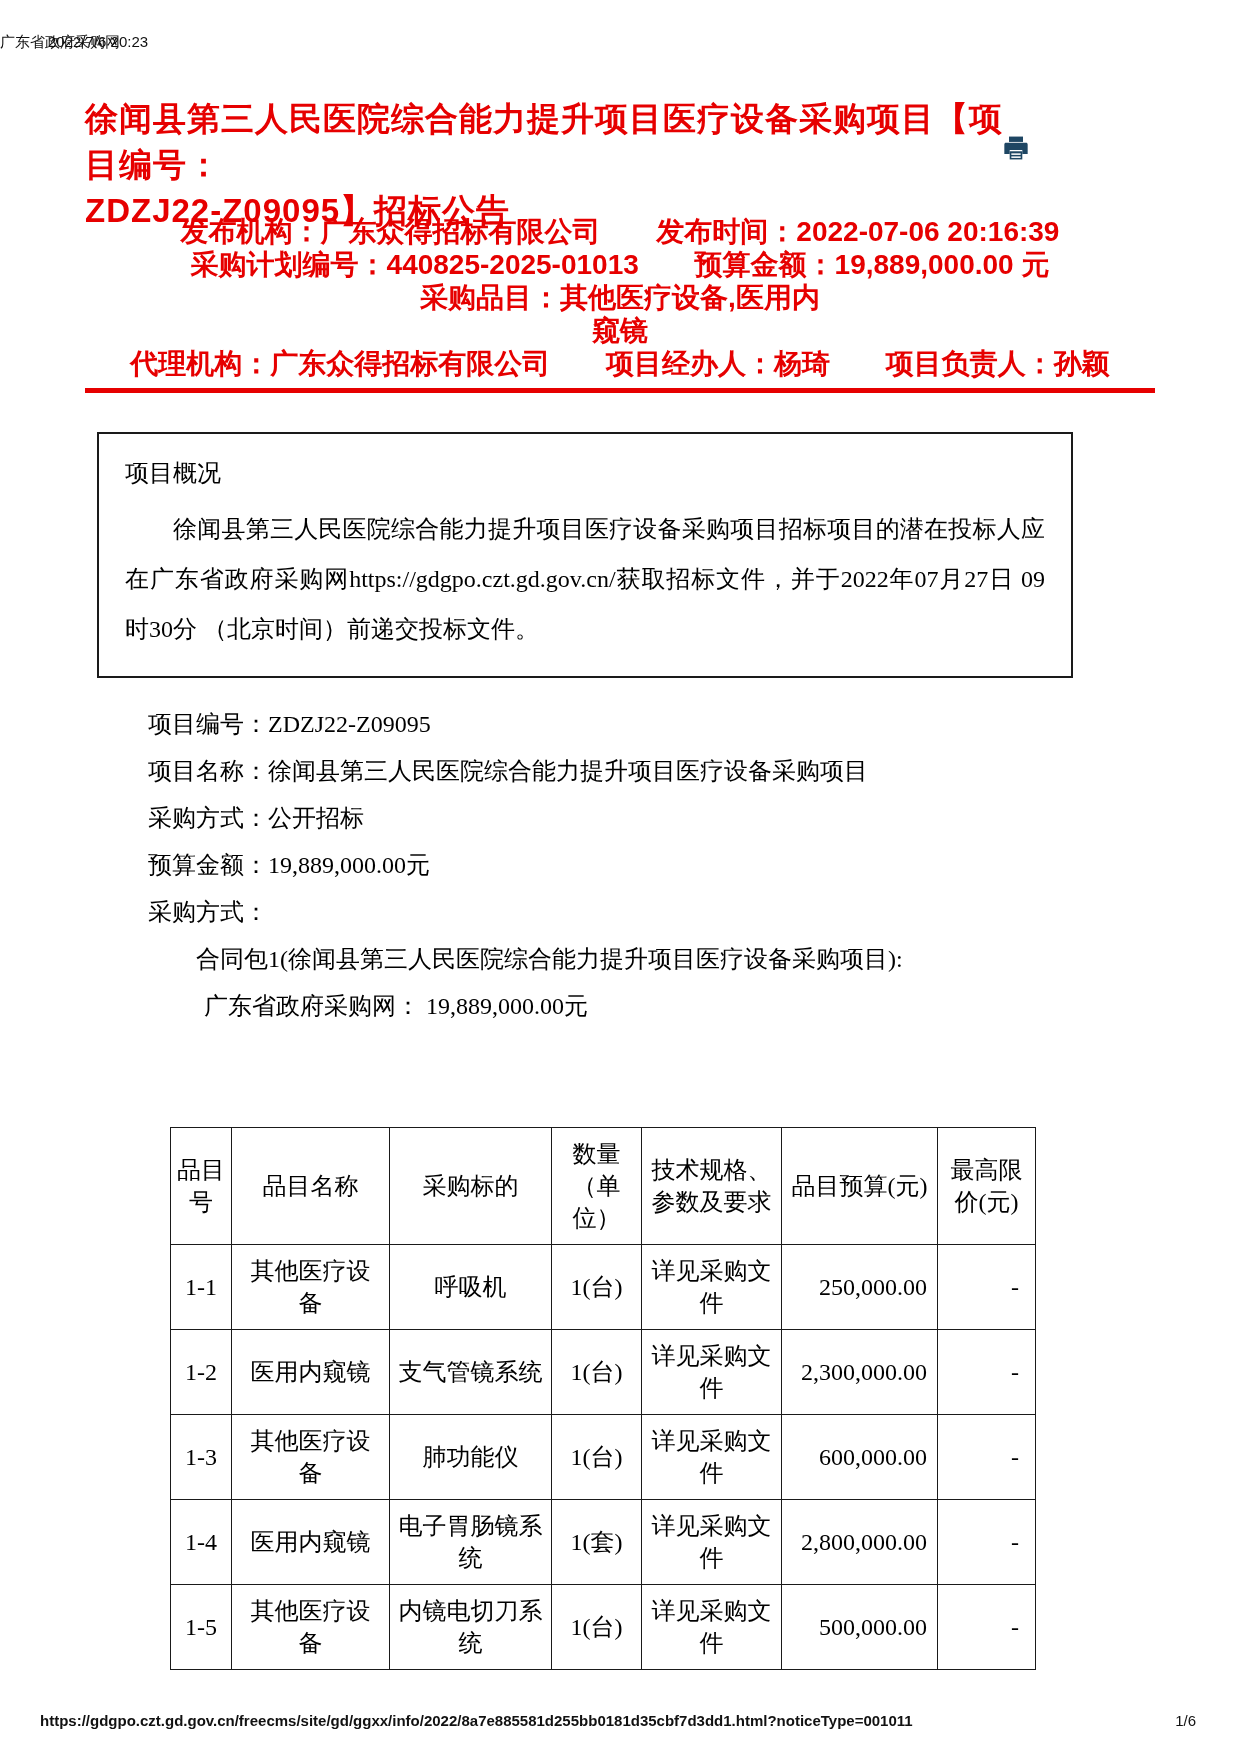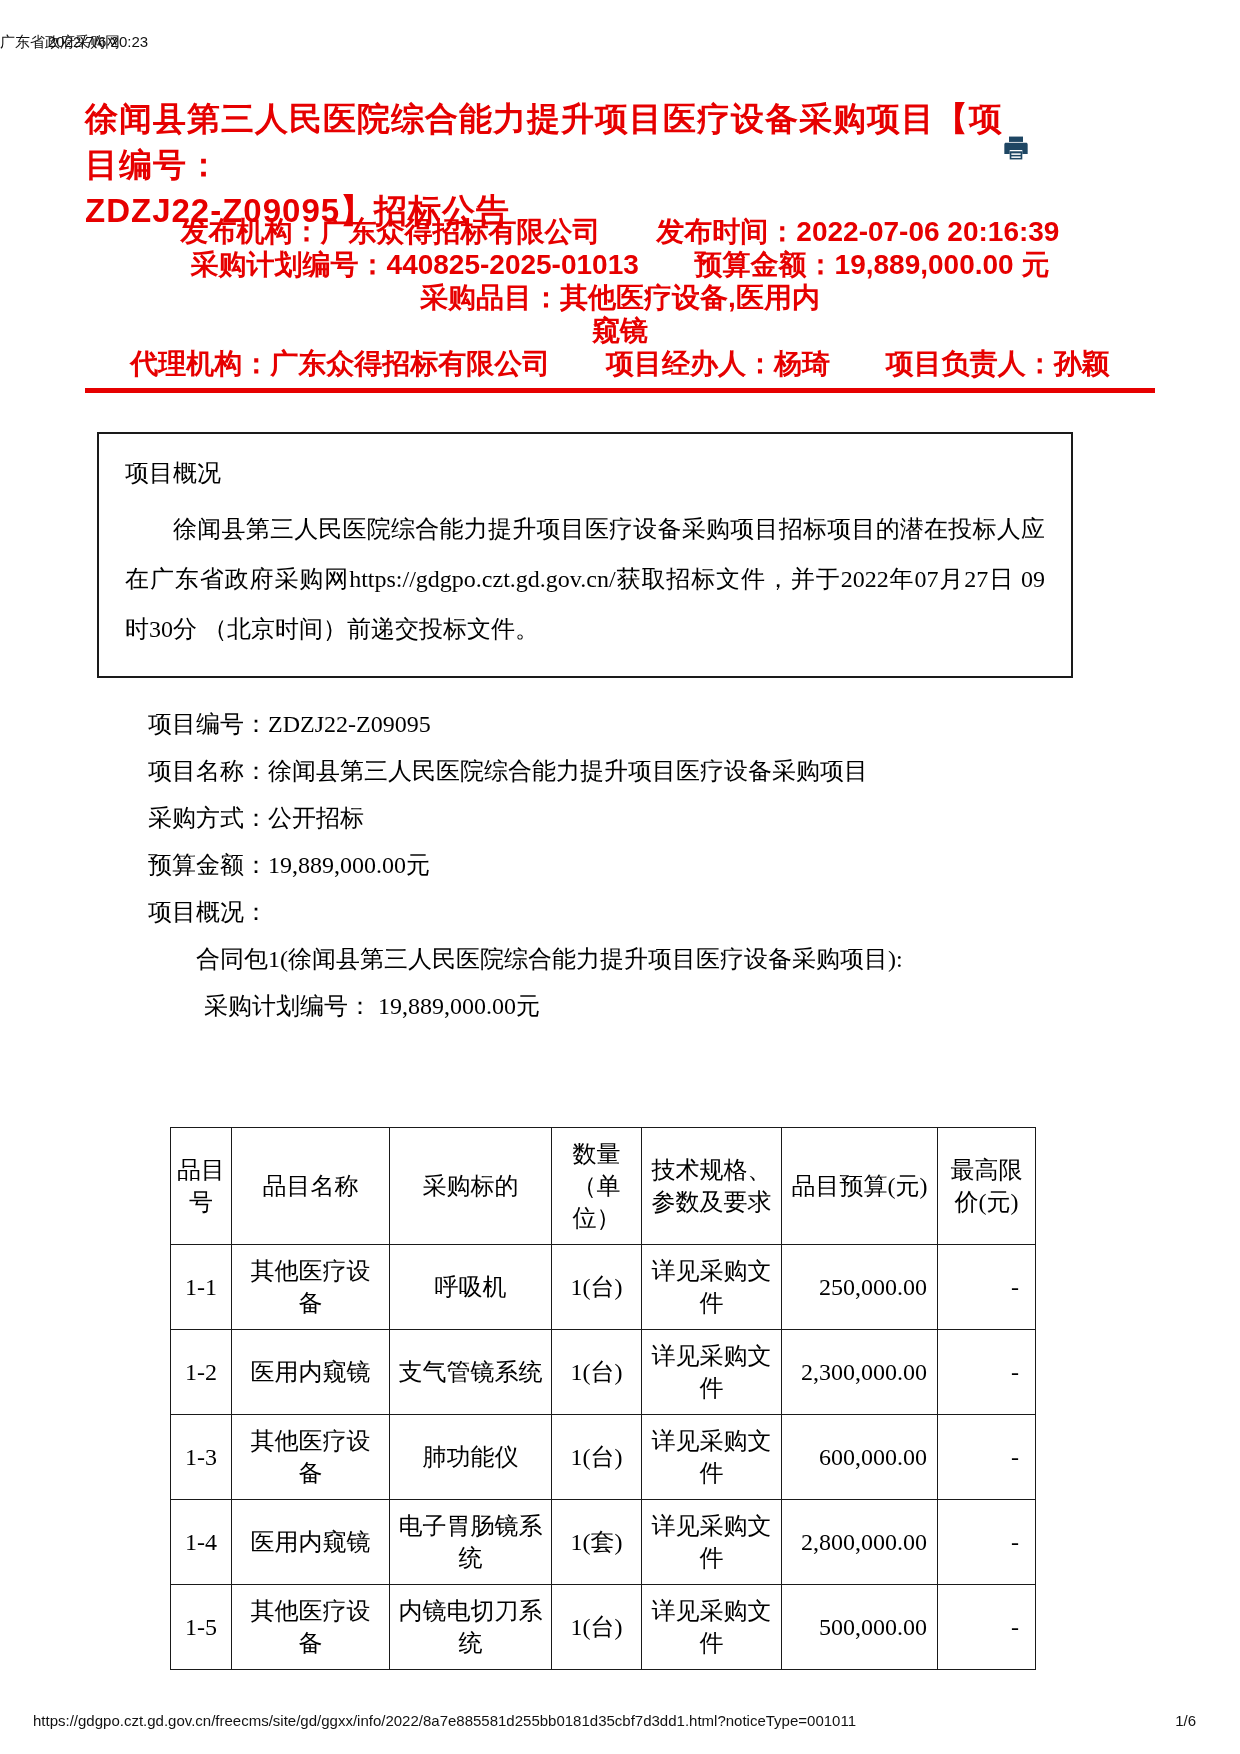--- a/index.html
+++ b/index.html
@@ -3,21 +3,21 @@
 <meta charset="utf-8">
 <style>
   html,body{margin:0;padding:0;}
   body{
     width:1240px;height:1754px;position:relative;background:#ffffff;
     font-family:"Liberation Sans",sans-serif;color:#000;overflow:hidden;
   }
   
   .ph-left{position:absolute;top:33px;left:48px;font-size:15px;color:#111;}
   .ph-center{position:absolute;top:33px;left:0;width:100%;font-size:15px;color:#111;}
-  .pf-url{position:absolute;top:1712px;left:33px;font-size:15px;color:#111;}
+  .pf-url{position:absolute;top:1712px;left:40px;font-size:15px;color:#111;font-weight:bold;}
   .pf-page{position:absolute;top:1712px;right:44px;font-size:15px;color:#111;}
 
   
   .title{
     position:absolute;top:96px;left:85px;width:930px;text-align:left;
     color:#e60000;font-weight:bold;font-size:33px;line-height:46px;letter-spacing:1px;
   }
   .print-icon{position:absolute;top:134px;left:1002px;width:28px;height:28px;cursor:pointer;}
 
   
@@ -110,23 +110,23 @@
 <div class="overview">
   <div class="overview-heading">项目概况</div>
   <div class="overview-body">徐闻县第三人民医院综合能力提升项目医疗设备采购项目招标项目的潜在投标人应在广东省政府采购网https://gdgpo.czt.gd.gov.cn/获取招标文件，并于2022年07月27日 09时30分 （北京时间）前递交投标文件。</div>
 </div>
 
 <div class="section1">
   <div class="field">项目编号：ZDZJ22-Z09095</div>
   <div class="field">项目名称：徐闻县第三人民医院综合能力提升项目医疗设备采购项目</div>
   <div class="field">采购方式：公开招标</div>
   <div class="field">预算金额：19,889,000.00元</div>
-  <div class="field">项目概况：</div>
+  <div class="field">采购方式：</div>
   <div class="pkg-line">合同包1(徐闻县第三人民医院综合能力提升项目医疗设备采购项目):</div>
-  <div class="pkg-budget">采购计划编号： 19,889,000.00元</div>
+  <div class="pkg-budget">广东省政府采购网： 19,889,000.00元</div>
 </div>
 
 <div class="tblwrap">
   <table id="items-table">
     <colgroup>
       <col class="w0">
         <col class="w1">
         <col class="w2">
         <col class="w3">
       <col class="w4">

